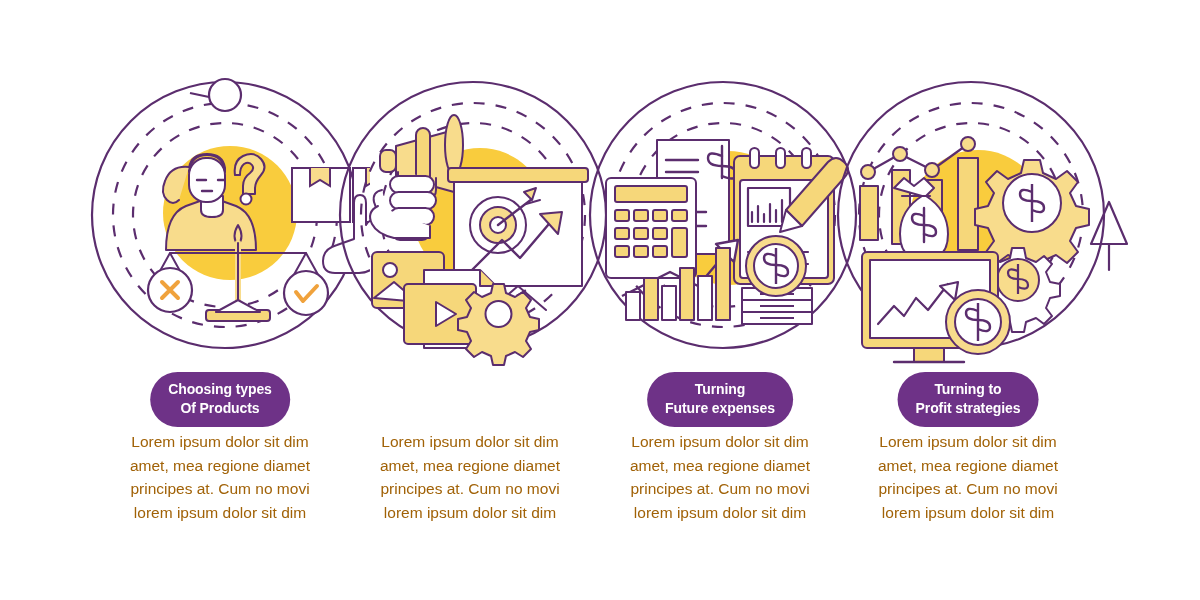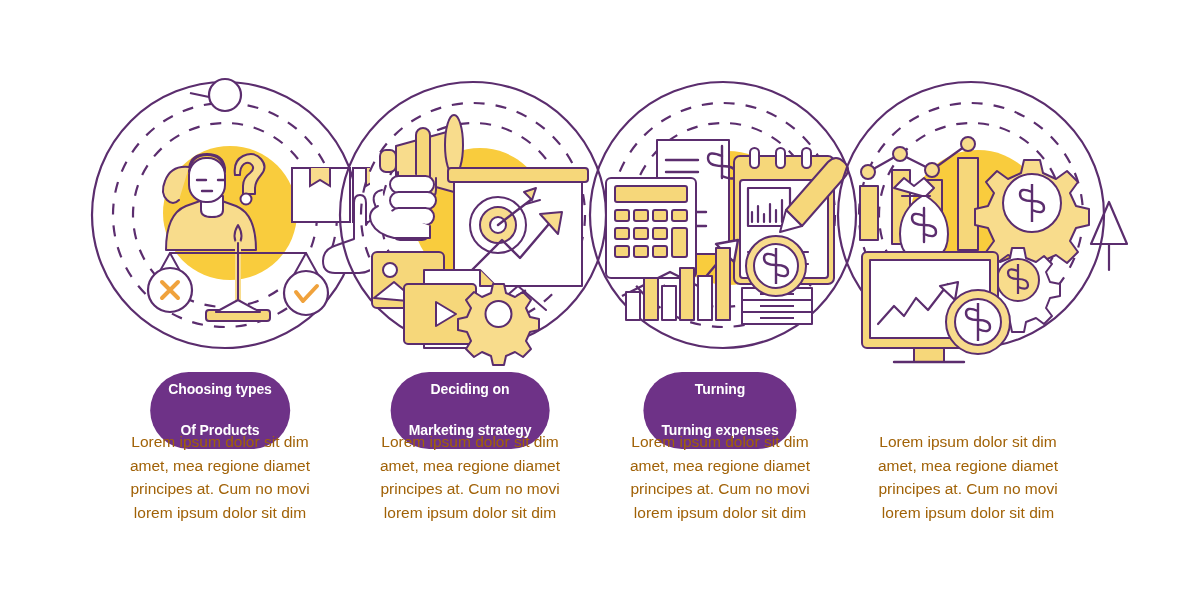--- a/index.html
+++ b/index.html
@@ -37,21 +37,21 @@
     border-radius: 40px;
     color: #ffffff;
     text-align: center;
     font-weight: bold;
     font-size: 14px;
     line-height: 19px;
     padding: 8px 18px 9px 18px;
     white-space: nowrap;
     letter-spacing: -0.1px;
   }
-  .pill .l2 { display: block; margin-top: 22px; }
+  .pill .l2 { display: block; }
 
   .desc {
     position: absolute;
     left: 50%;
     transform: translateX(-50%);
     top: 430px;
     width: 210px;
     text-align: center;
     color: #a16207;
     font-size: 15.5px;
@@ -183,24 +183,20 @@
           <path d="M160 270 l0 16 l16 0" fill="#F6D77A"></path>
           <rect x="84" y="284" width="72" height="60" rx="4" fill="#F6D77A"></rect>
           <path d="M116 302 l20 12 l-20 12 z" fill="#ffffff"></path>
         </g>
 
         <g stroke="#5B2D6E" stroke-width="2" stroke-linejoin="round">
           <path d="M173 284 l11 0 l2 9 l9 4 l8 -5 l8 8 l-5 8 l4 9 l9 2 l0 11 l-9 2 l-4 9 l5 8 l-8 8 l-8 -5 l-9 4 l-2 9 l-11 0 l-2 -9 l-9 -4 l-8 5 l-8 -8 l5 -8 l-4 -9 l-9 -2 l0 -11 l9 -2 l4 -9 l-5 -8 l8 -8 l8 5 l9 -4 z" fill="#F8DC8C"></path>
           <circle cx="178.5" cy="314" r="13" fill="#ffffff"></circle>
         </g>
       </svg>
-    </div>
-    <div class="pill">
-      <span>Deciding on</span>
-      <span class="l2">Marketing strategy</span>
     </div>
     <div class="desc">Lorem ipsum dolor sit dim amet, mea regione diamet principes at. Cum no movi lorem ipsum dolor sit dim</div>
   </div>
 
   <div class="step" style="left:570px;">
     <div class="art-wrap">
       <svg width="300" height="370" viewBox="0 0 300 370" xmlns="http://www.w3.org/2000/svg">
         <g fill="none" stroke="#5B2D6E" stroke-width="2.2">
           <circle cx="153" cy="215" r="133"></circle>
           <circle cx="153" cy="215" r="112" stroke-dasharray="11 11"></circle>
@@ -279,21 +275,21 @@
             <circle cx="206" cy="266" r="30" fill="#F8DC8C"></circle>
             <circle cx="206" cy="266" r="22" fill="#ffffff"></circle>
             <path d="M214 256 q-12 -5 -12 2 q0 7 12 7 q12 0 12 7 q0 7 -12 2" fill="none" stroke-width="2.4" transform="translate(-8,0)"></path>
             <path d="M206 248 l0 36" stroke-width="2.4"></path>
           </g>
         </g>
       </svg>
     </div>
     <div class="pill">
       <span>Turning</span>
-      <span class="l2">Turning expenses</span>
+      <span class="l2">Future expenses</span>
     </div>
     <div class="desc">Lorem ipsum dolor sit dim amet, mea regione diamet principes at. Cum no movi lorem ipsum dolor sit dim</div>
   </div>
 
   <div class="step" style="left:818px;">
     <div class="art-wrap">
       <svg width="300" height="370" viewBox="0 0 300 370" xmlns="http://www.w3.org/2000/svg">
         <g fill="none" stroke="#5B2D6E" stroke-width="2.2">
           <circle cx="153" cy="215" r="133"></circle>
           <circle cx="153" cy="215" r="112" stroke-dasharray="11 11"></circle>
@@ -352,20 +348,24 @@
         </g>
 
         <g stroke="#5B2D6E" stroke-width="2" stroke-linejoin="round">
           <circle cx="160" cy="322" r="32" fill="#F8DC8C"></circle>
           <circle cx="160" cy="322" r="23" fill="#ffffff"></circle>
           <path d="M168 311 q-12 -5 -12 2 q0 7 12 7 q12 0 12 7 q0 7 -12 2" fill="none" stroke-width="2.4" transform="translate(-8,0)"></path>
           <path d="M160 303 l0 38" stroke-width="2.4"></path>
         </g>
       </svg>
     </div>
+    <div class="pill">
+      <span>Turning to</span>
+      <span class="l2">Profit strategies</span>
+    </div>
     <div class="desc">Lorem ipsum dolor sit dim amet, mea regione diamet principes at. Cum no movi lorem ipsum dolor sit dim</div>
   </div>
 
   <svg class="marker-tri" width="48" height="80" viewBox="0 0 48 80">
     <g fill="none" stroke="#5B2D6E" stroke-width="2.2" stroke-linejoin="round" stroke-linecap="round">
       <path d="M24 6 L42 48 L6 48 Z"></path>
       <path d="M24 48 L24 74"></path>
     </g>
   </svg>
 

